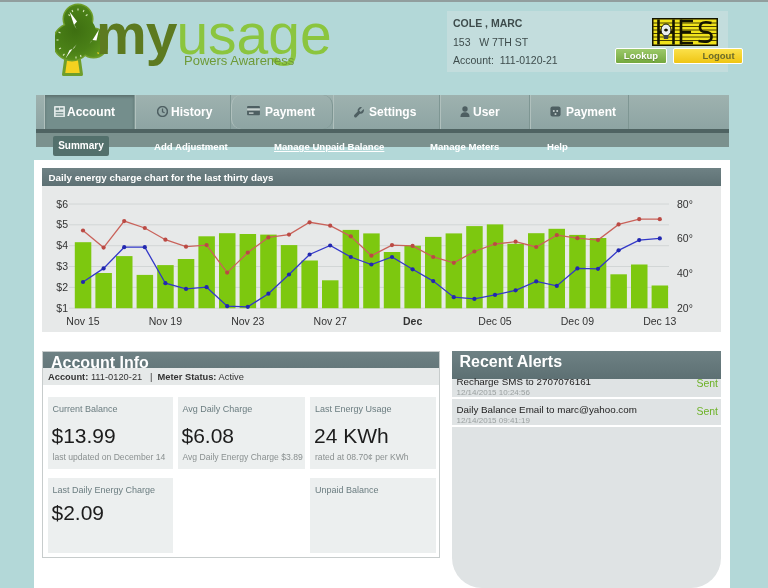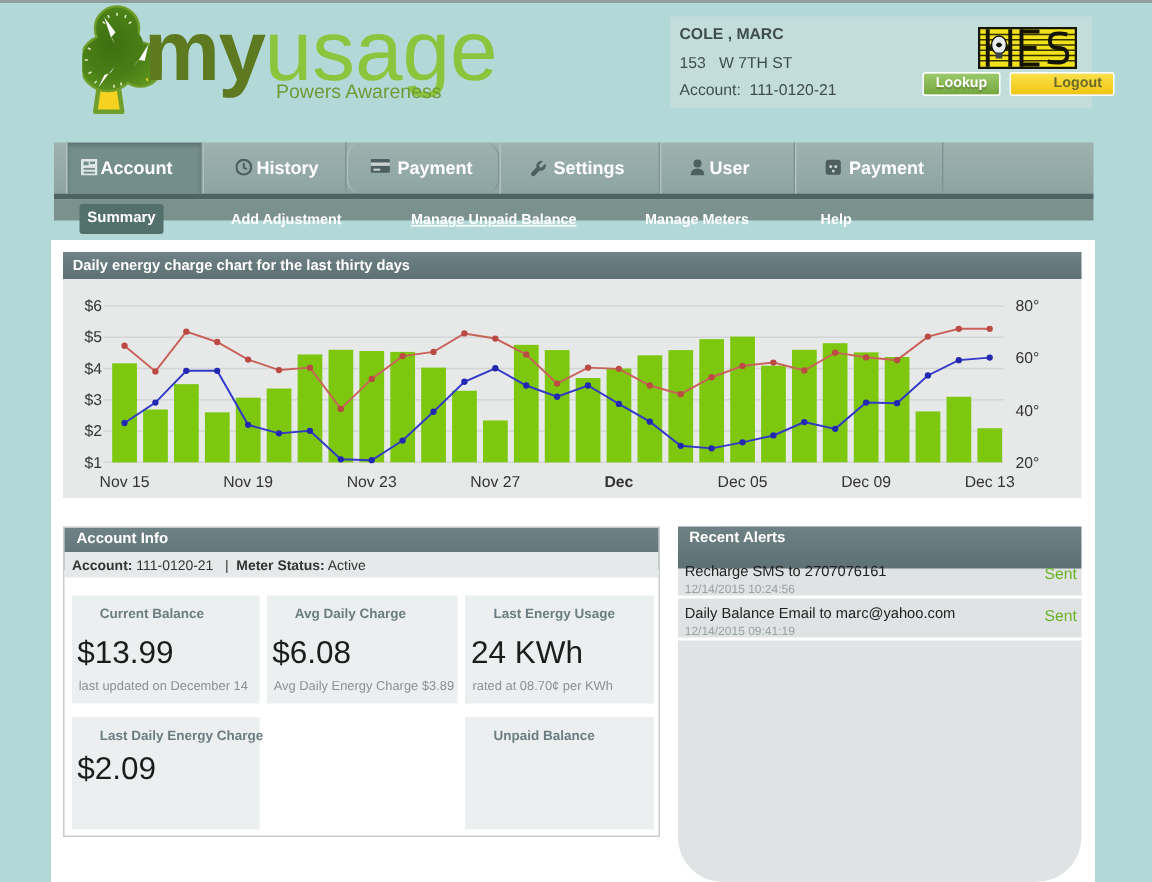--- a/index.html
+++ b/index.html
@@ -27,29 +27,29 @@
   .tab .lbl{position:absolute;top:10px;}
   .tab svg{position:absolute;top:11px;}
   .tab.active{background:#748e8c;box-shadow:inset 0 2px 3px rgba(0,0,0,.2);}
   #subnav{left:36px;top:133px;width:693px;height:14px;background:#7b918e;}
   .sn{position:absolute;top:8px;color:#fff;font-size:9.6px;font-weight:bold;}
   #sn-summary{position:absolute;left:17px;top:3px;width:56px;height:20px;background:#53706c;border-radius:2px;
       text-align:center;line-height:20px;color:#fff;font-size:10px;font-weight:bold;}
   
   #wrapper{left:34px;top:160px;width:696px;height:428px;background:#fff;}
   .panelhead{position:absolute;background:linear-gradient(#6e8184,#5d7073);color:#fff;
-      font-size:10px;font-weight:bold;box-sizing:border-box;padding:2px 0 0 8px;height:28px;}
+      font-size:16px;font-weight:bold;box-sizing:border-box;padding:2px 0 0 8px;height:28px;}
   #chartpanel{left:8px;top:8px;width:679px;height:164px;}
   #chartbody{position:absolute;left:0;top:18px;width:679px;height:146px;background:#e7e9e9;}
   
   #acctpanel{left:8px;top:191px;width:398px;height:207px;background:#fff;border:1px solid #c7cccc;box-sizing:border-box;}
   #acctrow{position:absolute;left:0;top:16px;width:396px;height:17px;background:#e6e9e9;
       font-size:9.3px;color:#333;padding:4px 0 0 5px;box-sizing:border-box;}
   .cell{position:absolute;width:125px;height:72px;background:#ecefef;}
-  .cell .clabel{position:absolute;left:19px;top:7px;font-size:9px;font-weight:bold;color:#6b7d80;white-space:nowrap;}
+  .cell .clabel{position:absolute;left:5px;top:7px;font-size:9px;font-weight:normal;color:#6b7d80;white-space:nowrap;}
   .cell .cvalue{position:absolute;left:4px;top:27px;font-size:21px;color:#1c1c1c;white-space:nowrap;}
   .cell .cnote{position:absolute;left:5px;top:55px;font-size:8.6px;color:#8a9090;white-space:nowrap;}
   
   #alertpanel{left:417.5px;top:191px;width:269.5px;height:237px;background:#dfe3e4;border-radius:30px;}
   .alert{position:absolute;left:0;width:269.5px;height:25px;border-bottom:2.5px solid #fff;}
   .alert .at{position:absolute;left:5px;top:4px;font-size:9.8px;color:#222;}
   .alert .ad{position:absolute;left:5px;top:16px;font-size:8px;color:#9aa0a0;}
   .alert .as{position:absolute;right:3px;top:5px;font-size:10.5px;color:#6db227;}
 </style>
 </head>

